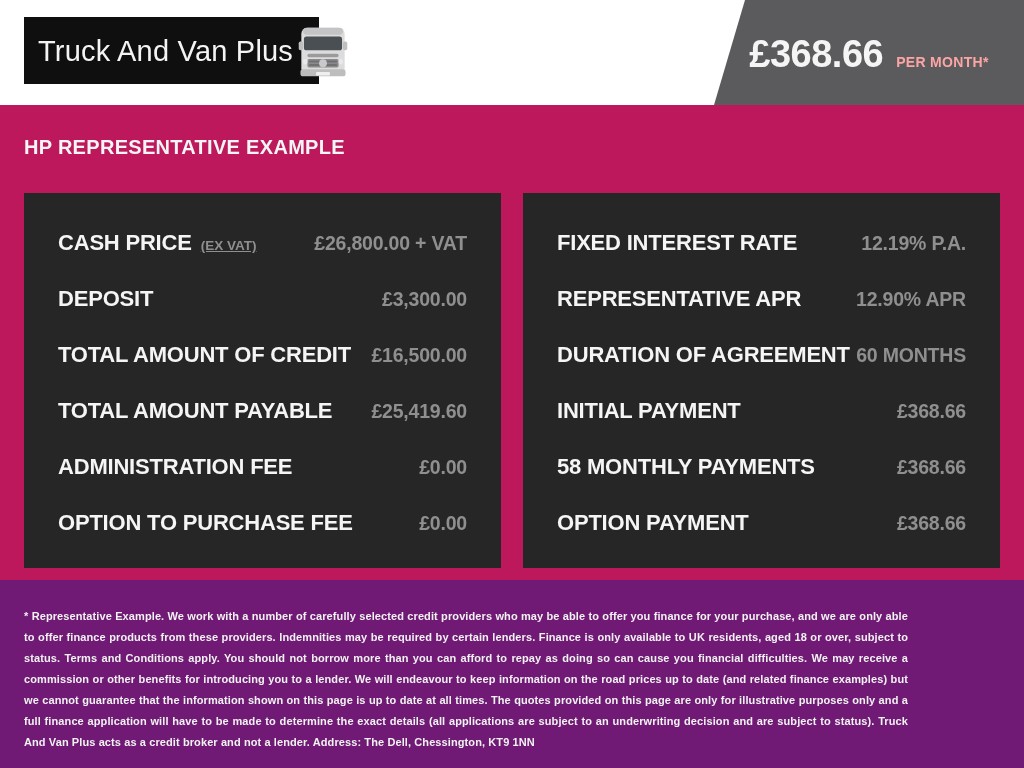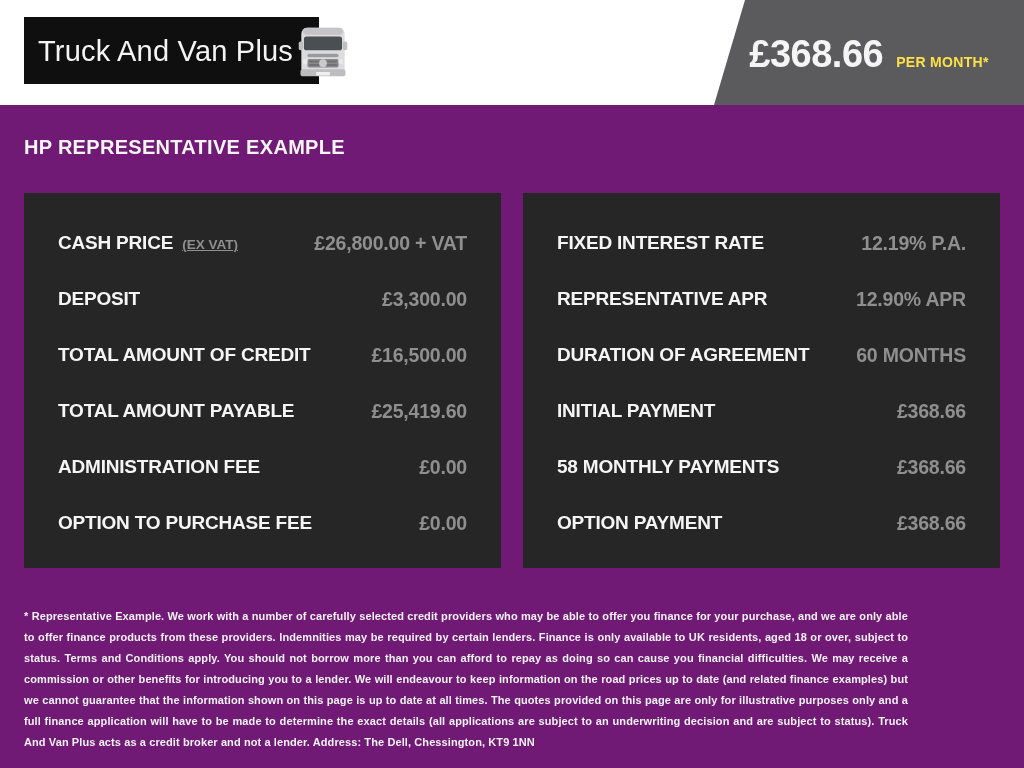--- a/index.html
+++ b/index.html
@@ -53,35 +53,35 @@
     justify-content: center;
     padding-top: 33px;
   }
   .price-amount {
     color: #f5f5f5;
     font-size: 38px;
     font-weight: bold;
     letter-spacing: -0.5px;
   }
   .price-period {
-    color: #fde047;
+    color: #fca5a5;
     font-size: 14px;
     font-weight: bold;
     margin-left: 13px;
     letter-spacing: 0.3px;
   }
 
   
   .main-section {
     position: absolute;
     top: 105px;
     left: 0;
     width: 100%;
     height: 475px;
-    background: #701a75;
+    background: #be185d;
   }
   .page-title {
     color: #f5f5f5;
     font-size: 20px;
     font-weight: bold;
     letter-spacing: 0.3px;
     margin: 31px 0 0 24px;
   }
   .panels {
     position: absolute;
@@ -98,21 +98,21 @@
     padding: 22px 34px 0 34px;
   }
   .row {
     height: 56px;
     display: flex;
     align-items: center;
   }
   .row-left { display: flex; align-items: baseline; }
   .row-label {
     color: #f5f5f5;
-    font-size: 19px;
+    font-size: 22px;
     font-weight: bold;
     letter-spacing: -0.2px;
     white-space: nowrap;
   }
   .row-sublabel {
     color: #8f8f8f;
     font-size: 13.5px;
     font-weight: bold;
     margin-left: 9px;
     white-space: nowrap;

